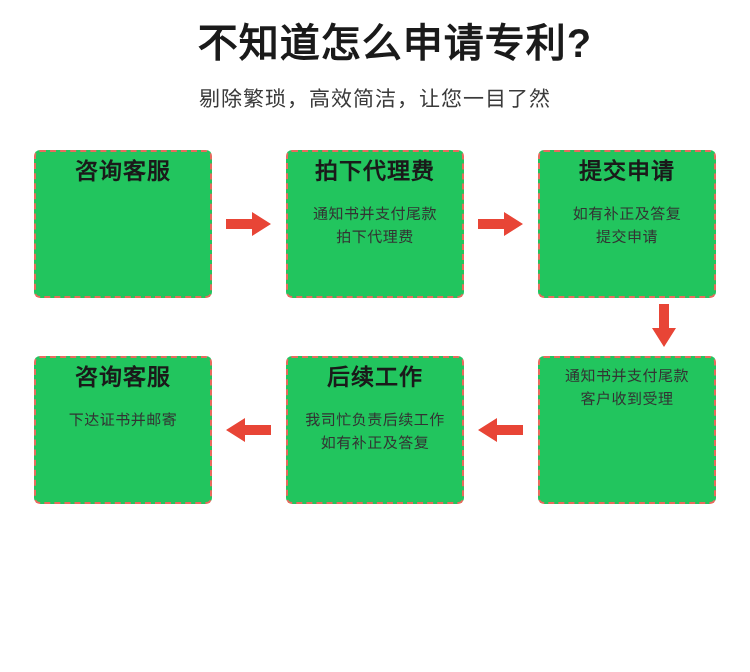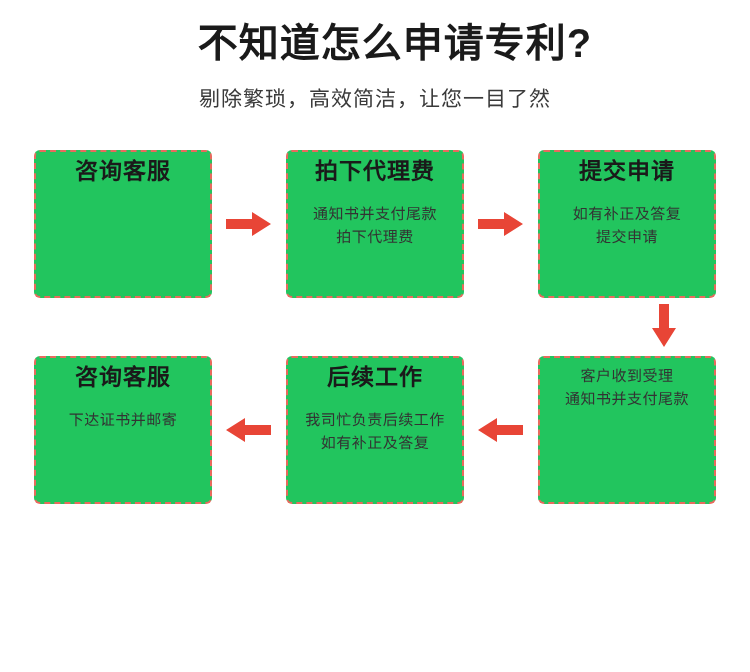--- a/index.html
+++ b/index.html
@@ -191,21 +191,21 @@
       </div>
 
       <div class="h-arrow">
         <svg class="arrow-left" width="46" height="28" viewBox="0 0 46 28">
           <polygon points="45,9 19,9 19,2 0,14 19,26 19,19 45,19" fill="#e84536"></polygon>
         </svg>
       </div>
 
       <div class="card">
         <div class="card-desc">
+          <div>通知书并支付尾款</div>
           <div>客户收到受理</div>
-          <div>通知书并支付尾款</div>
         </div>
       </div>
 
     </div>
 
   </div>
 </div>
 
 </body></html>

